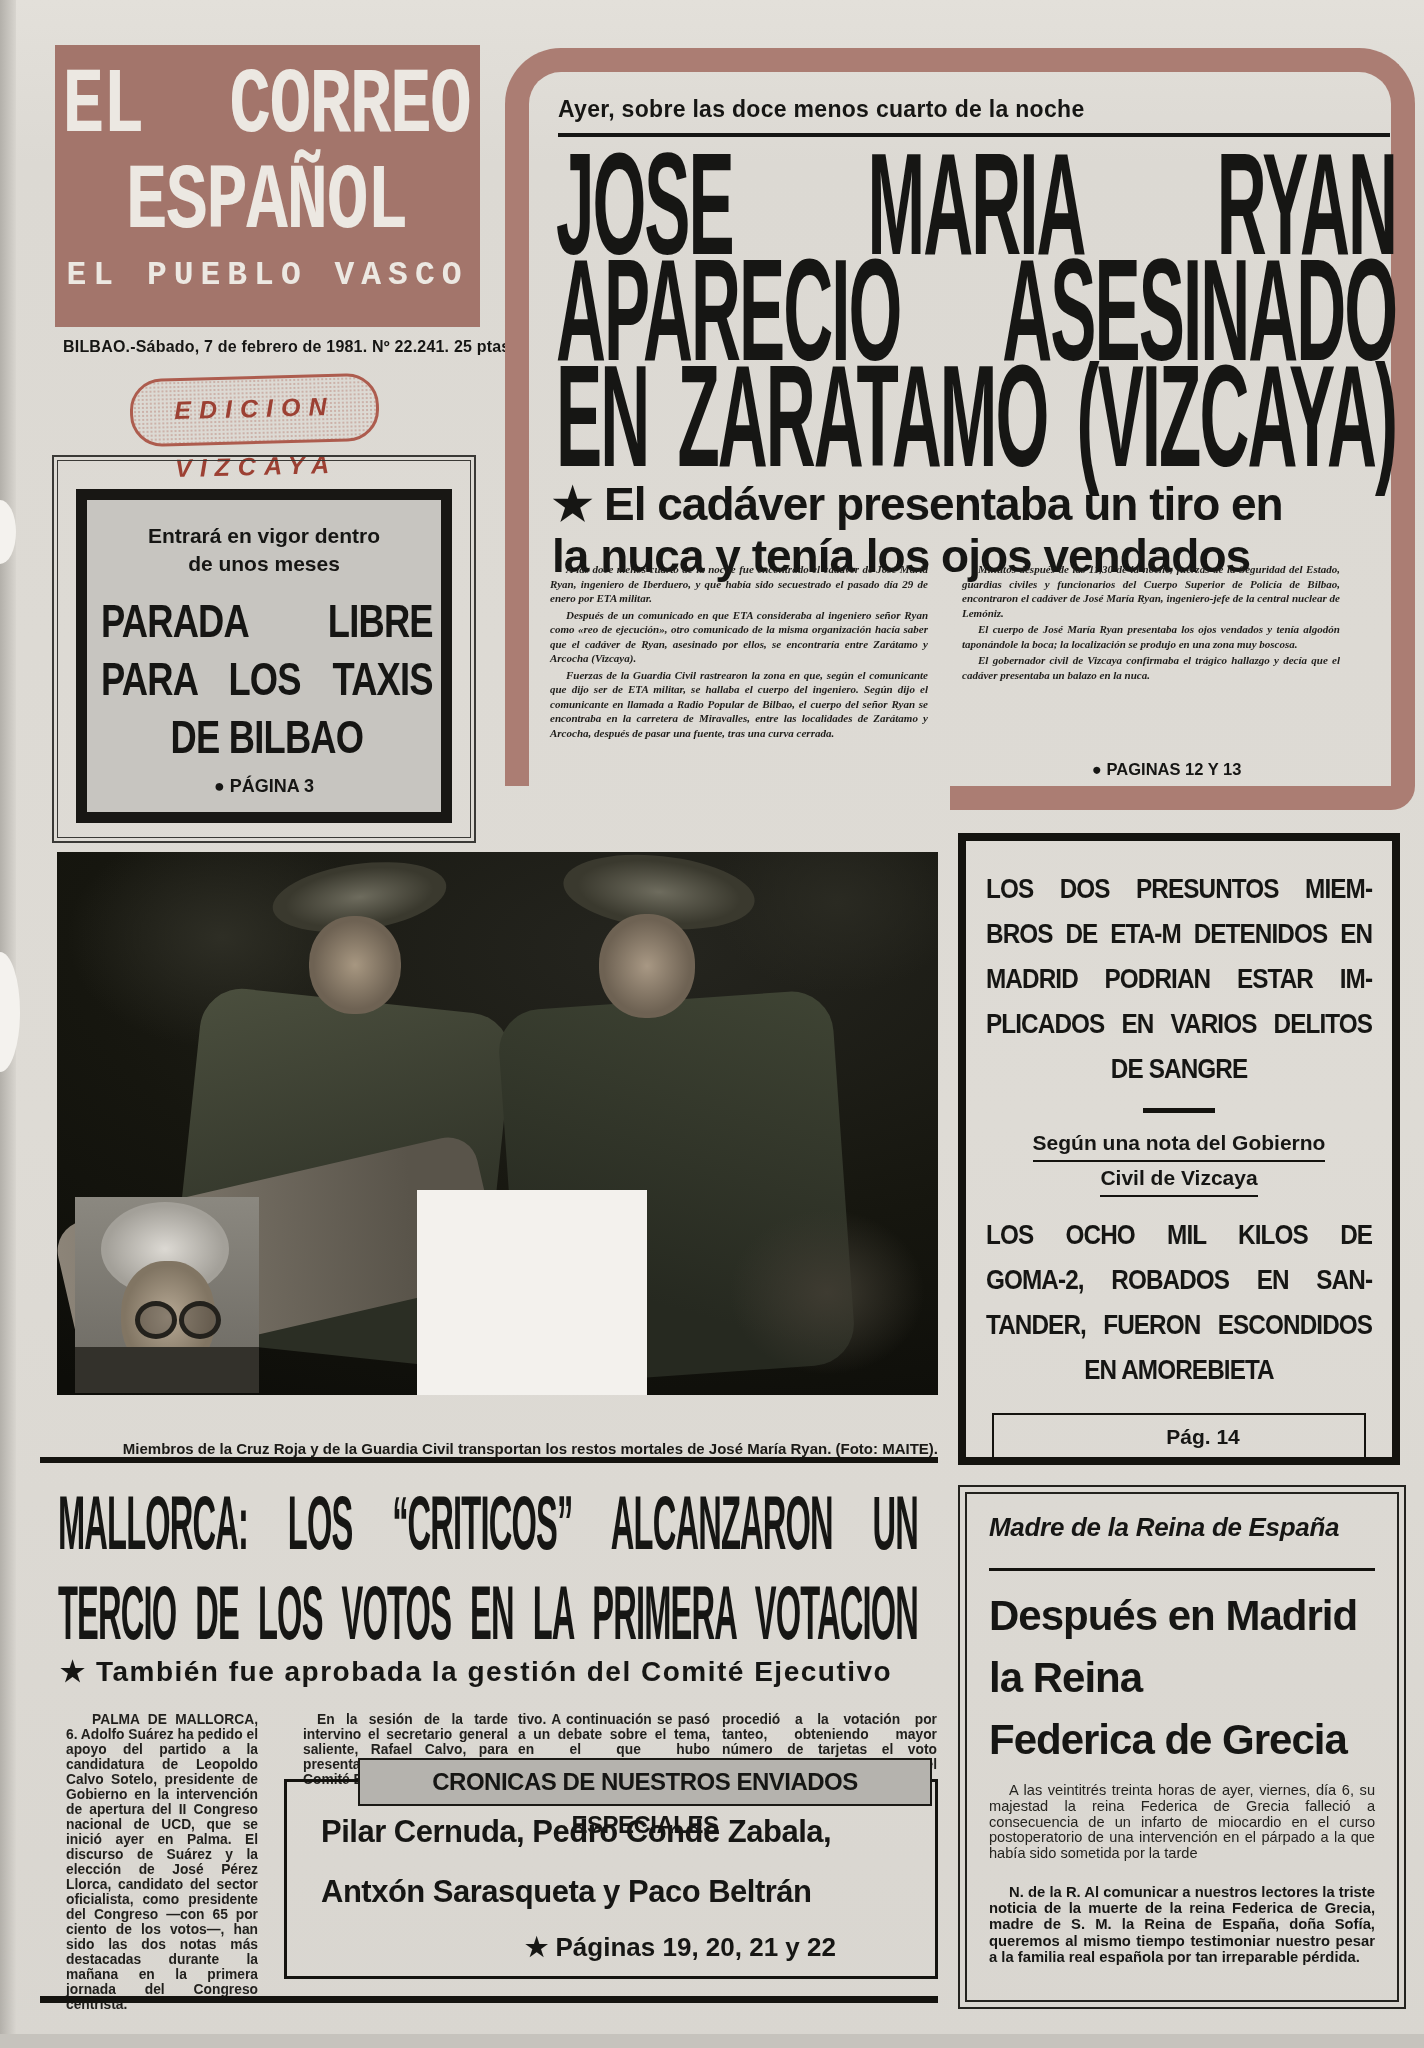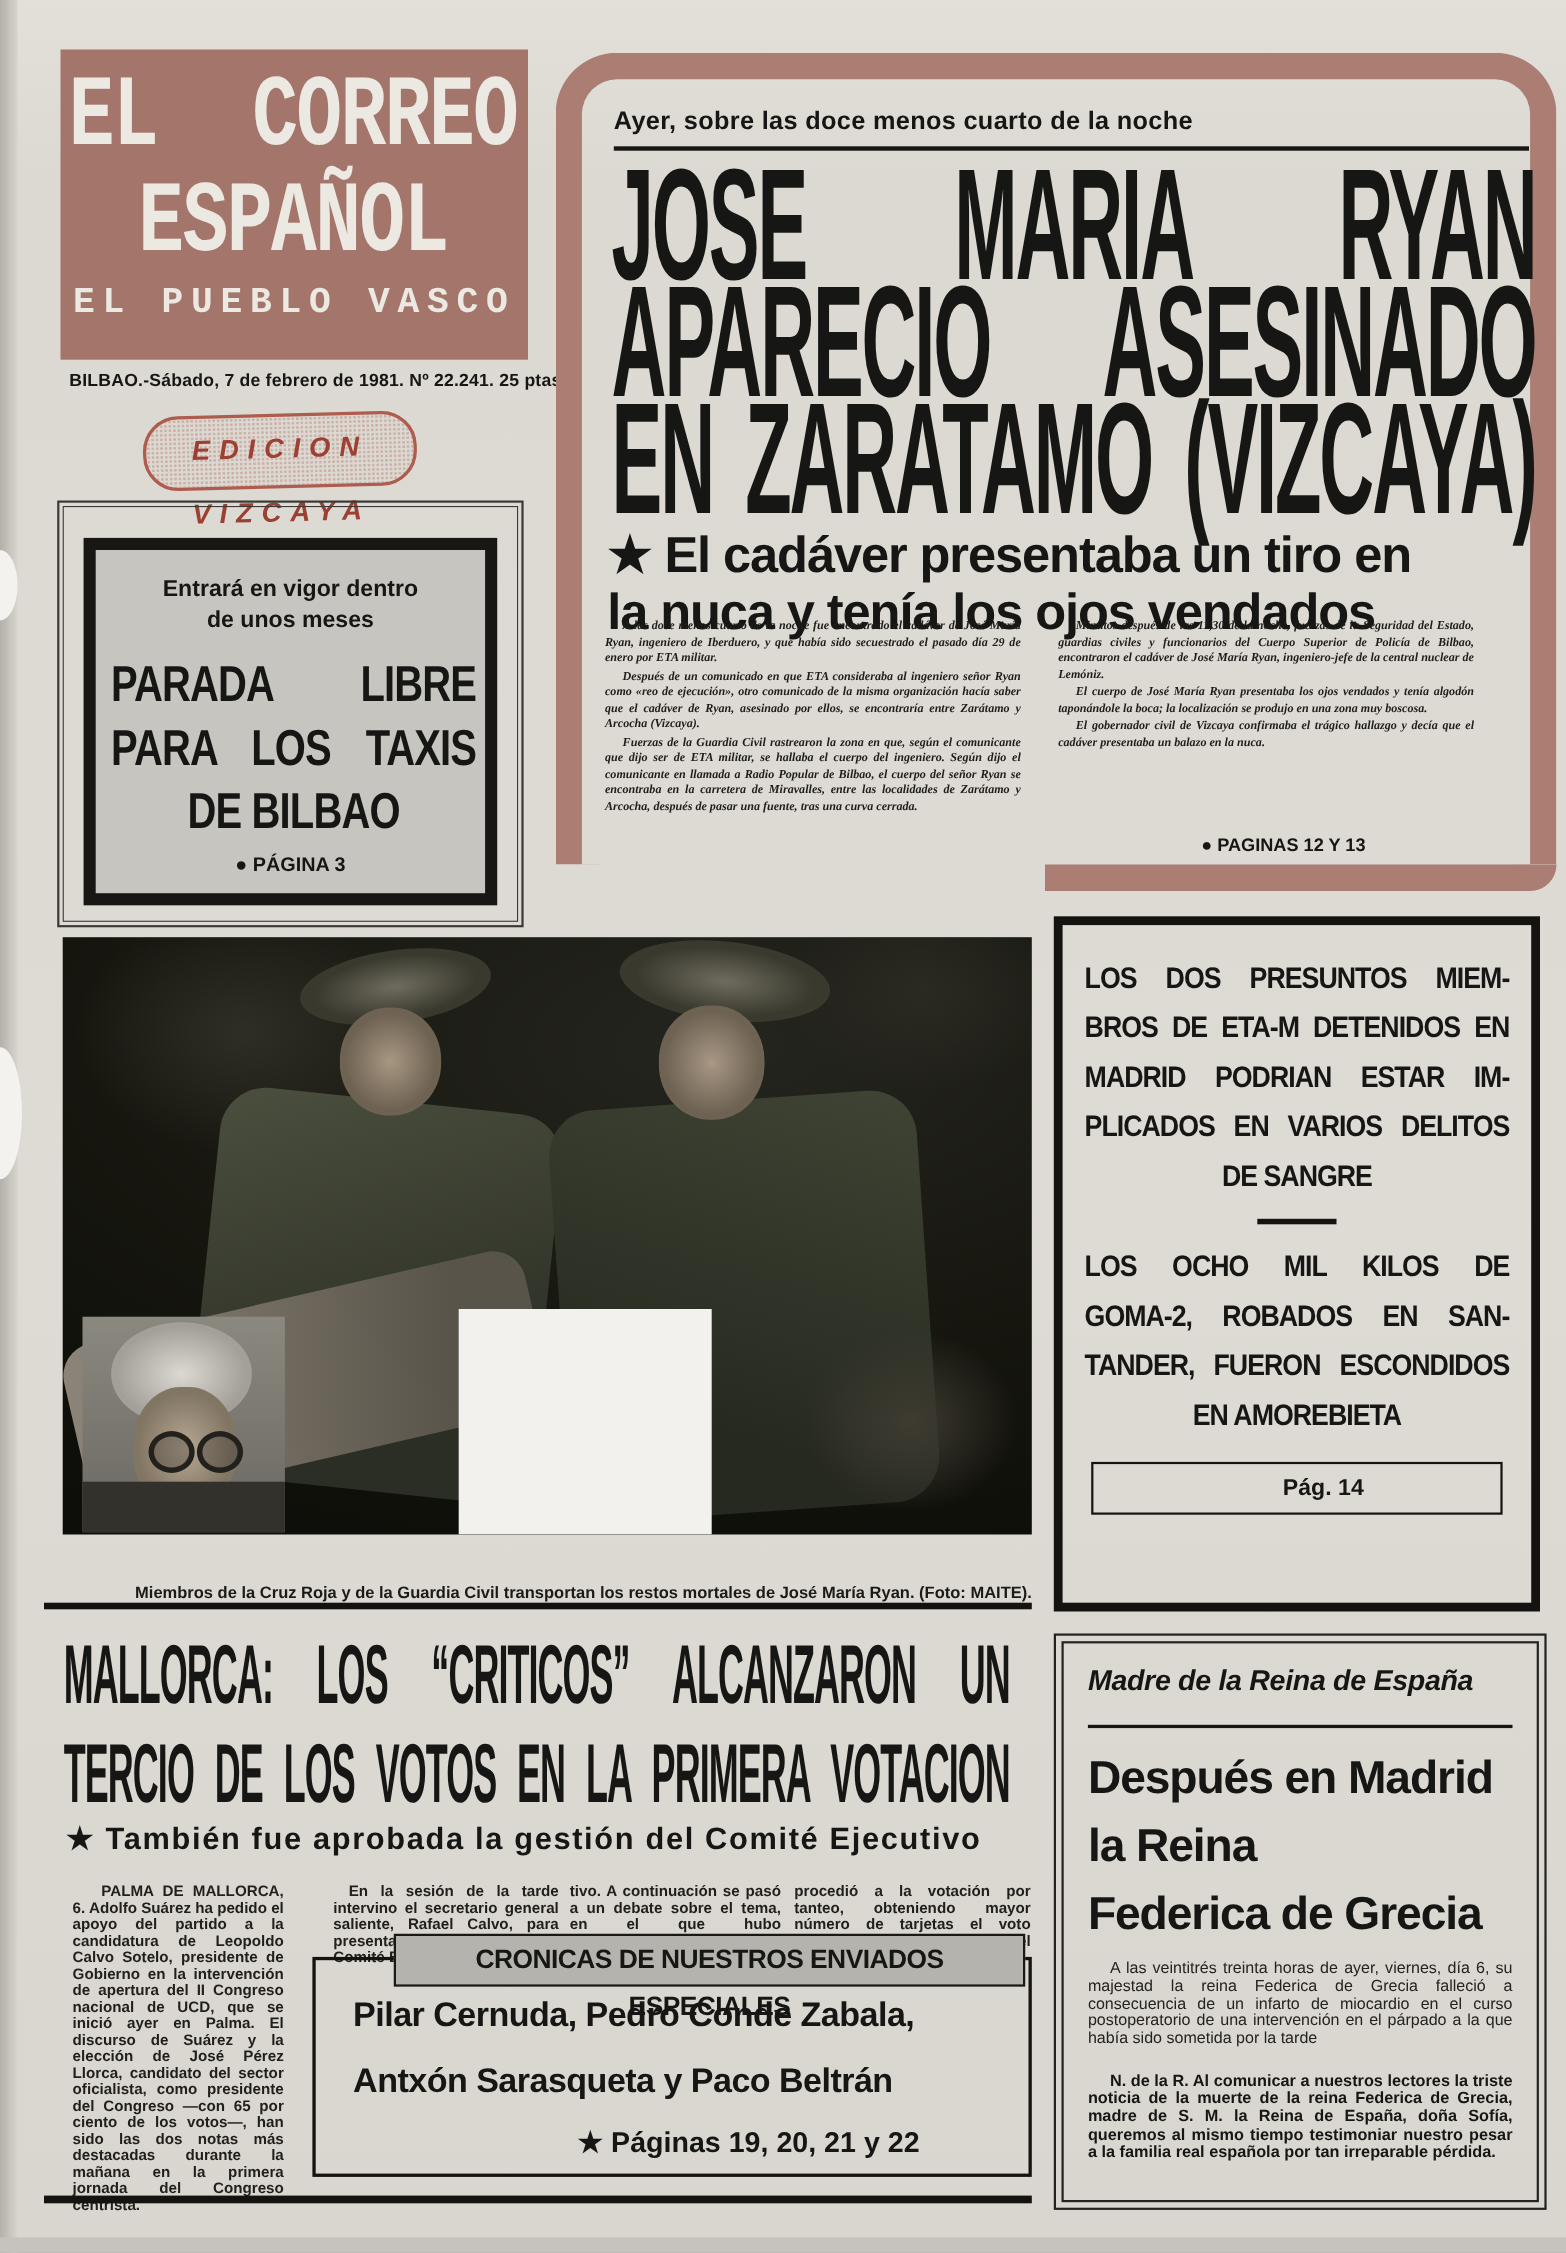--- a/index.html
+++ b/index.html
@@ -206,20 +206,24 @@
   <div class="abs caption">Miembros de la Cruz Roja y de la Guardia Civil transportan los restos mortales de José María Ryan. (Foto: MAITE).</div>
   <div class="abs rule-a"></div>
 
   <div class="abs eta-box">
     <div class="eta-hl">LOS DOS PRESUNTOS MIEM-</div>
     <div class="eta-hl">BROS DE ETA-M DETENIDOS EN</div>
     <div class="eta-hl">MADRID PODRIAN ESTAR IM-</div>
     <div class="eta-hl">PLICADOS EN VARIOS DELITOS</div>
     <div class="eta-hl center">DE SANGRE</div>
     <div class="eta-rule"></div>
+    <div class="eta-src">
+      <div><span>Según una nota del Gobierno</span></div>
+      <div><span>Civil de Vizcaya</span></div>
+    </div>
     <div class="goma-wrap">
       <div class="eta-hl">LOS OCHO MIL KILOS DE</div>
       <div class="eta-hl">GOMA-2, ROBADOS EN SAN-</div>
       <div class="eta-hl">TANDER, FUERON ESCONDIDOS</div>
       <div class="eta-hl center">EN AMOREBIETA</div>
     </div>
     <div class="pag-strip">Pág. 14</div>
   </div>
 
   <div class="abs mall-hl-wrap">

